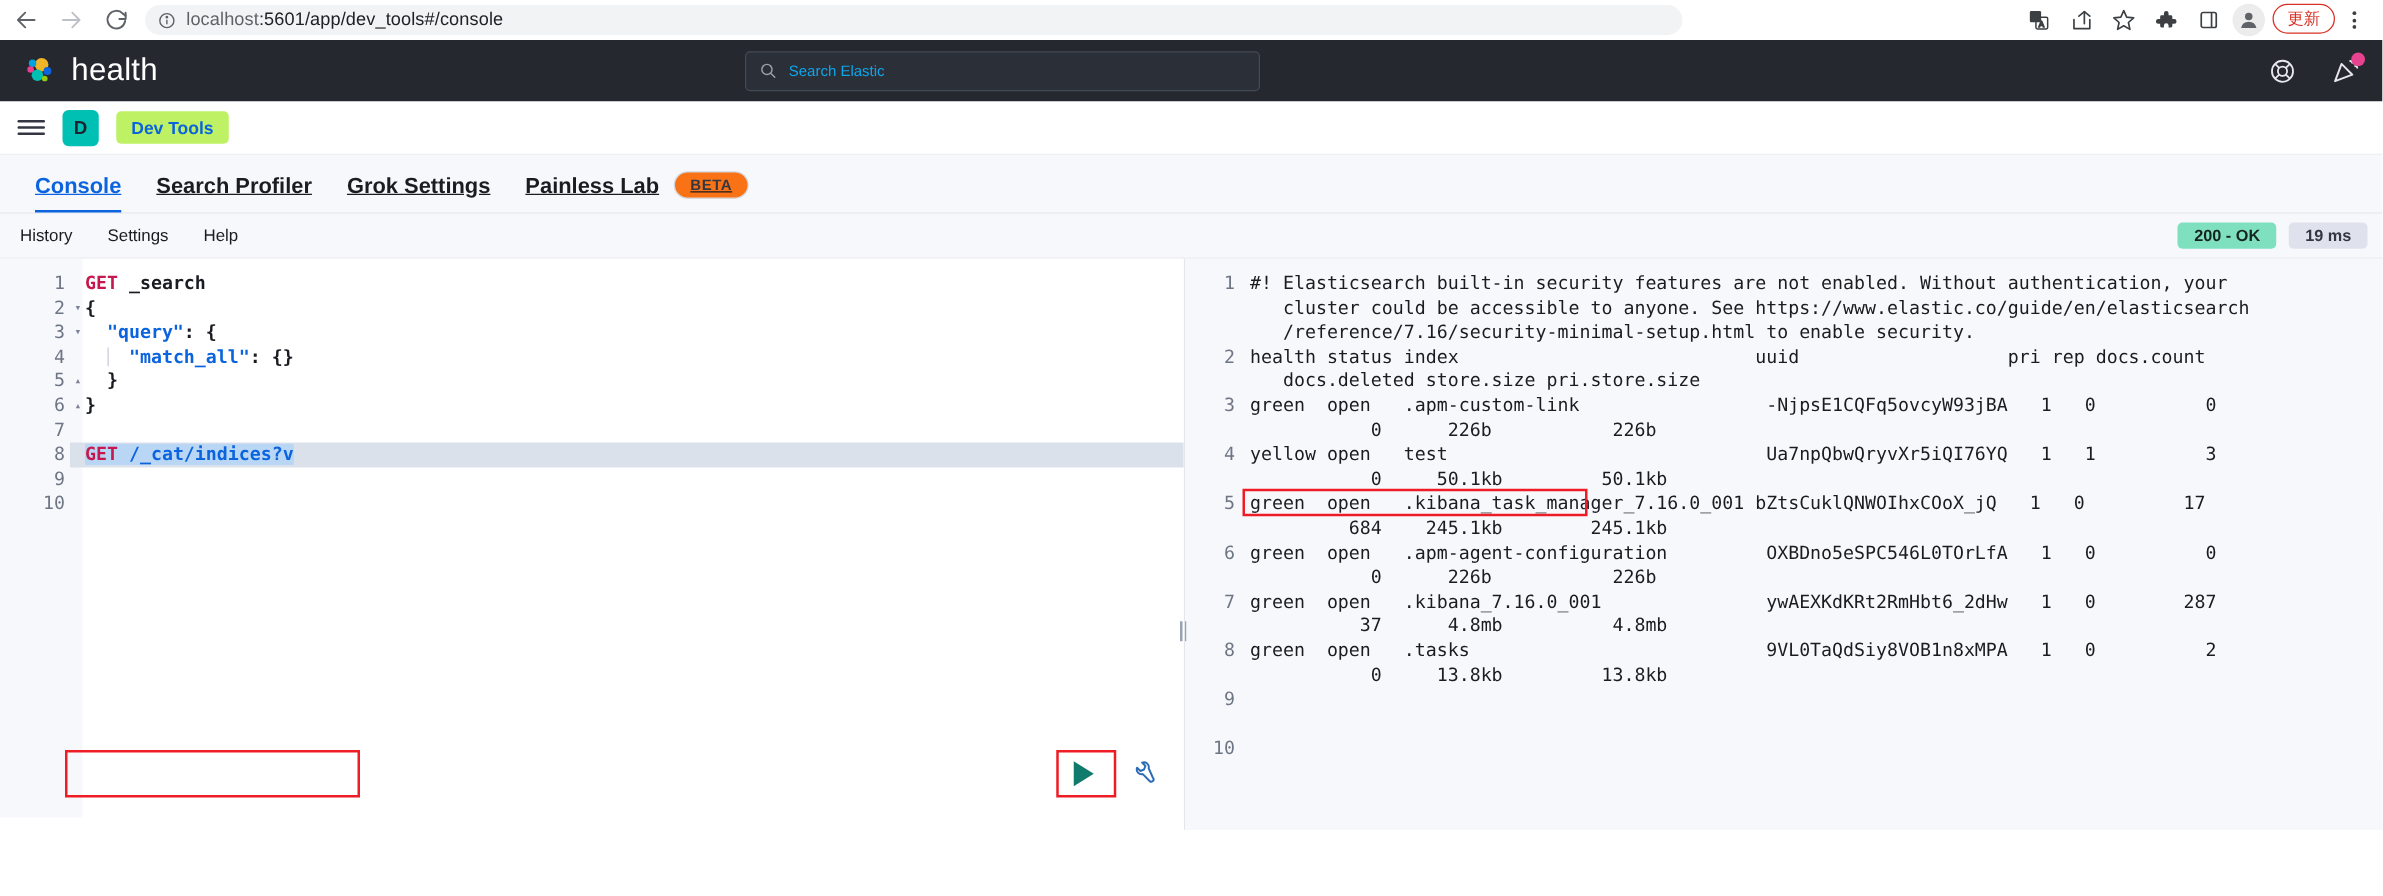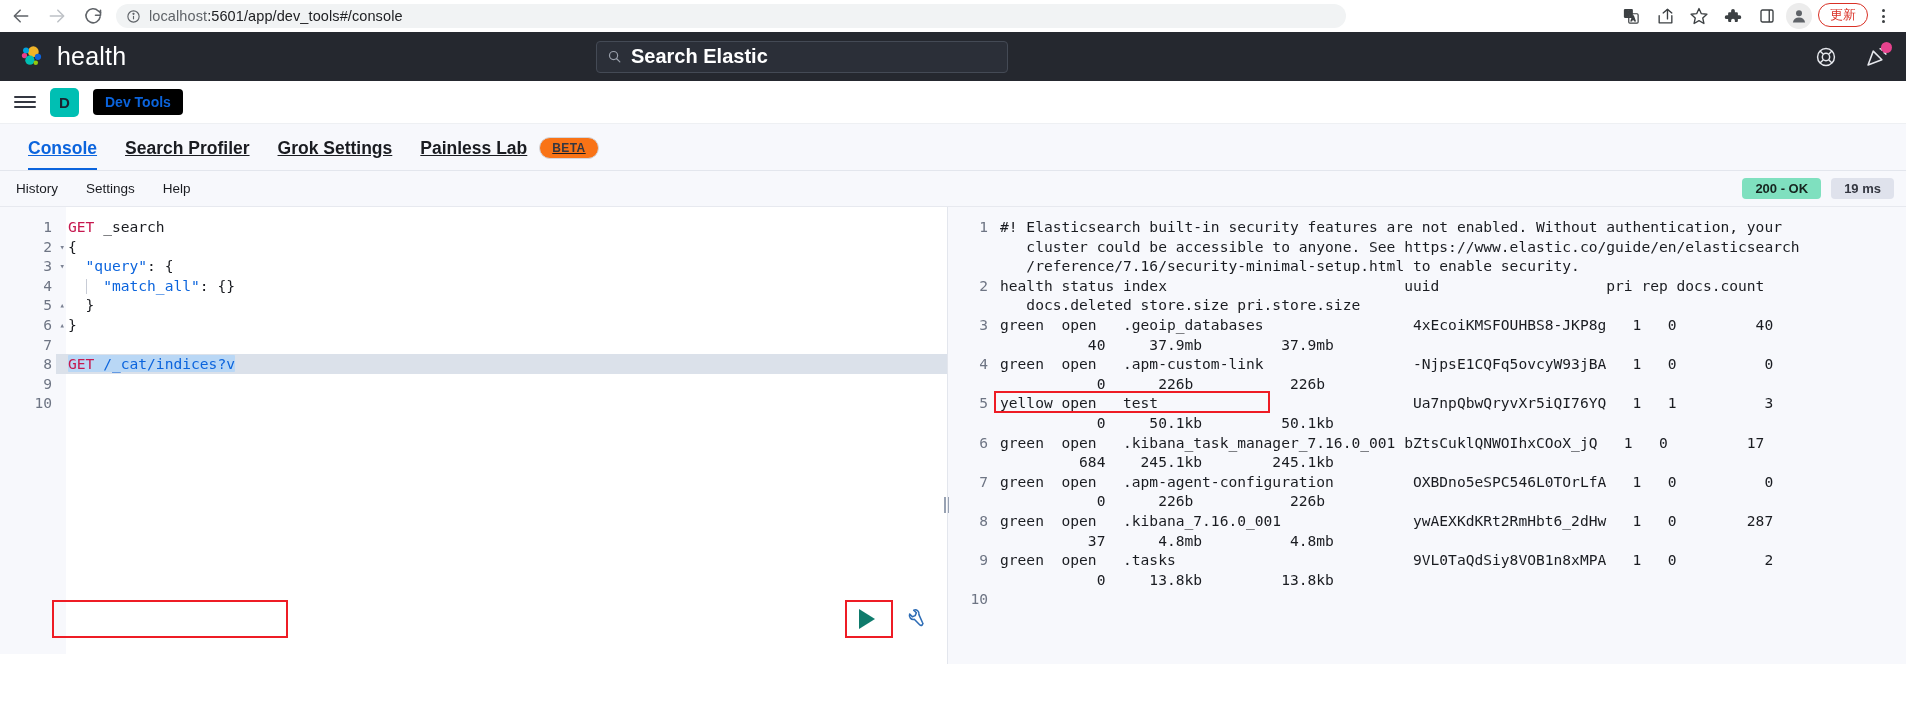--- a/index.html
+++ b/index.html
@@ -90,21 +90,21 @@
     height: 32px;
   }
   .search-box {
     width: 100%; height: 100%;
     background: #2b2f38;
     border: 1px solid #444a55;
     border-radius: 4px;
     display: flex; align-items: center;
     padding: 0 10px; gap: 9px;
   }
-  .search-ph { color: #ffffff; font-size: 20px; font-weight: bold; }
+  .search-ph { color: #0ea5e9; font-size: 12px; }
   .header-right {
     position: absolute; right: 18px;
     display: flex; align-items: center; gap: 28px;
   }
   .hdr-icon { position: relative; color: #e6e8ed; display: flex; }
   .notif-dot {
     position: absolute; top: -3px; right: -4px;
     width: 11px; height: 11px; border-radius: 50%;
     background: #e7438e;
   }
@@ -120,21 +120,21 @@
   .hamburger { width: 22px; display: flex; flex-direction: column; gap: 3px; padding: 4px 0; }
   .hamburger i { height: 2px; background: #343741; display: block; border-radius: 1px; }
   .space-badge {
     width: 29px; height: 29px;
     background: #00bfb3;
     border-radius: 5px;
     display: flex; align-items: center; justify-content: center;
     color: #1b2330; font-size: 15px; font-weight: 600;
   }
   .crumb-pill {
-    background: #000000;
+    background: #bef264;
     color: #0b64dd;
     border-radius: 4px;
     font-size: 14px; font-weight: 600;
     padding: 5px 12px;
   }
 
   
   .tab-bar {
     height: 47px; width: 100%;
     background: #f7f8fc;
@@ -244,21 +244,21 @@
     color: #6e7584;
   }
   .gutter .ln { height: 19.6px; position: relative; padding-right: 4px; }
   .fold {
     position: absolute; right: -9px; top: 1px;
     font-size: 9px; color: #7b8293;
   }
   .codelines {
     position: absolute; left: 68px; top: 10px; right: 0;
   }
-  .codelines .ln { height: 19.6px; }
+  .codelines .ln { height: 19.6px; font-weight: bold; }
   .kw { color: #c6184f; }
   .url { color: #0b64dd; }
   .str { color: #0b64dd; }
   .punc { color: #1a1c21; }
   .indent-guide {
     display: inline-block;
     width: 0; border-left: 1px solid #c8ccd6;
     height: 15px; vertical-align: -3px;
     margin-right: -1px;
   }
@@ -526,22 +526,21 @@
       <i></i>
       <i></i>
     </div>
 
   <div class="pane-right">
     <div class="resp-surface"></div>
     <div class="code resp-gutter" id="resp-gutter"><div style="height: 58.8px; line-height: 19.6px;">1</div><div style="height: 39.2px; line-height: 19.6px;">2</div><div style="height: 39.2px; line-height: 19.6px;">3</div><div style="height: 39.2px; line-height: 19.6px;">4</div><div style="height: 39.2px; line-height: 19.6px;">5</div><div style="height: 39.2px; line-height: 19.6px;">6</div><div style="height: 39.2px; line-height: 19.6px;">7</div><div style="height: 39.2px; line-height: 19.6px;">8</div><div style="height: 39.2px; line-height: 19.6px;">9</div><div style="height: 19.6px; line-height: 19.6px;">10</div></div>
     <div class="code resp-body" id="resp-body"><div class="resp-row" style="line-height: 19.6px;">#! Elasticsearch built-in security features are not enabled. Without authentication, your
    cluster could be accessible to anyone. See https://www.elastic.co/guide/en/elasticsearch
    /reference/7.16/security-minimal-setup.html to enable security.</div><div class="resp-row" style="line-height: 19.6px;">health status index                           uuid                   pri rep docs.count
-   docs.deleted store.size pri.store.size</div><div class="resp-row" style="line-height: 19.6px;">green  open   .geoip_databases                 4xEcoiKMSFOUHBS8-JKP8g   1   0         40
-          40     37.9mb         37.9mb</div><div class="resp-row" style="line-height: 19.6px;">green  open   .apm-custom-link                 -NjpsE1CQFq5ovcyW93jBA   1   0          0
+   docs.deleted store.size pri.store.size</div><div class="resp-row" style="line-height: 19.6px;">green  open   .apm-custom-link                 -NjpsE1CQFq5ovcyW93jBA   1   0          0
            0      226b           226b</div><div class="resp-row" style="line-height: 19.6px;">yellow open   test                             Ua7npQbwQryvXr5iQI76YQ   1   1          3
            0     50.1kb         50.1kb</div><div class="resp-row" style="line-height: 19.6px;">green  open   .kibana_task_manager_7.16.0_001 bZtsCuklQNWOIhxCOoX_jQ   1   0         17
          684    245.1kb        245.1kb</div><div class="resp-row" style="line-height: 19.6px;">green  open   .apm-agent-configuration         OXBDno5eSPC546L0TOrLfA   1   0          0
            0      226b           226b</div><div class="resp-row" style="line-height: 19.6px;">green  open   .kibana_7.16.0_001               ywAEXKdKRt2RmHbt6_2dHw   1   0        287
           37      4.8mb          4.8mb</div><div class="resp-row" style="line-height: 19.6px;">green  open   .tasks                           9VL0TaQdSiy8VOB1n8xMPA   1   0          2
            0     13.8kb         13.8kb</div><div class="resp-row" style="line-height: 19.6px;"> </div></div>
 
     <div class="annot" id="annot-resp5" style="left: 46px; top: 184.4px; width: 276px; height: 21.6px;"></div>
   </div>
 </div>

